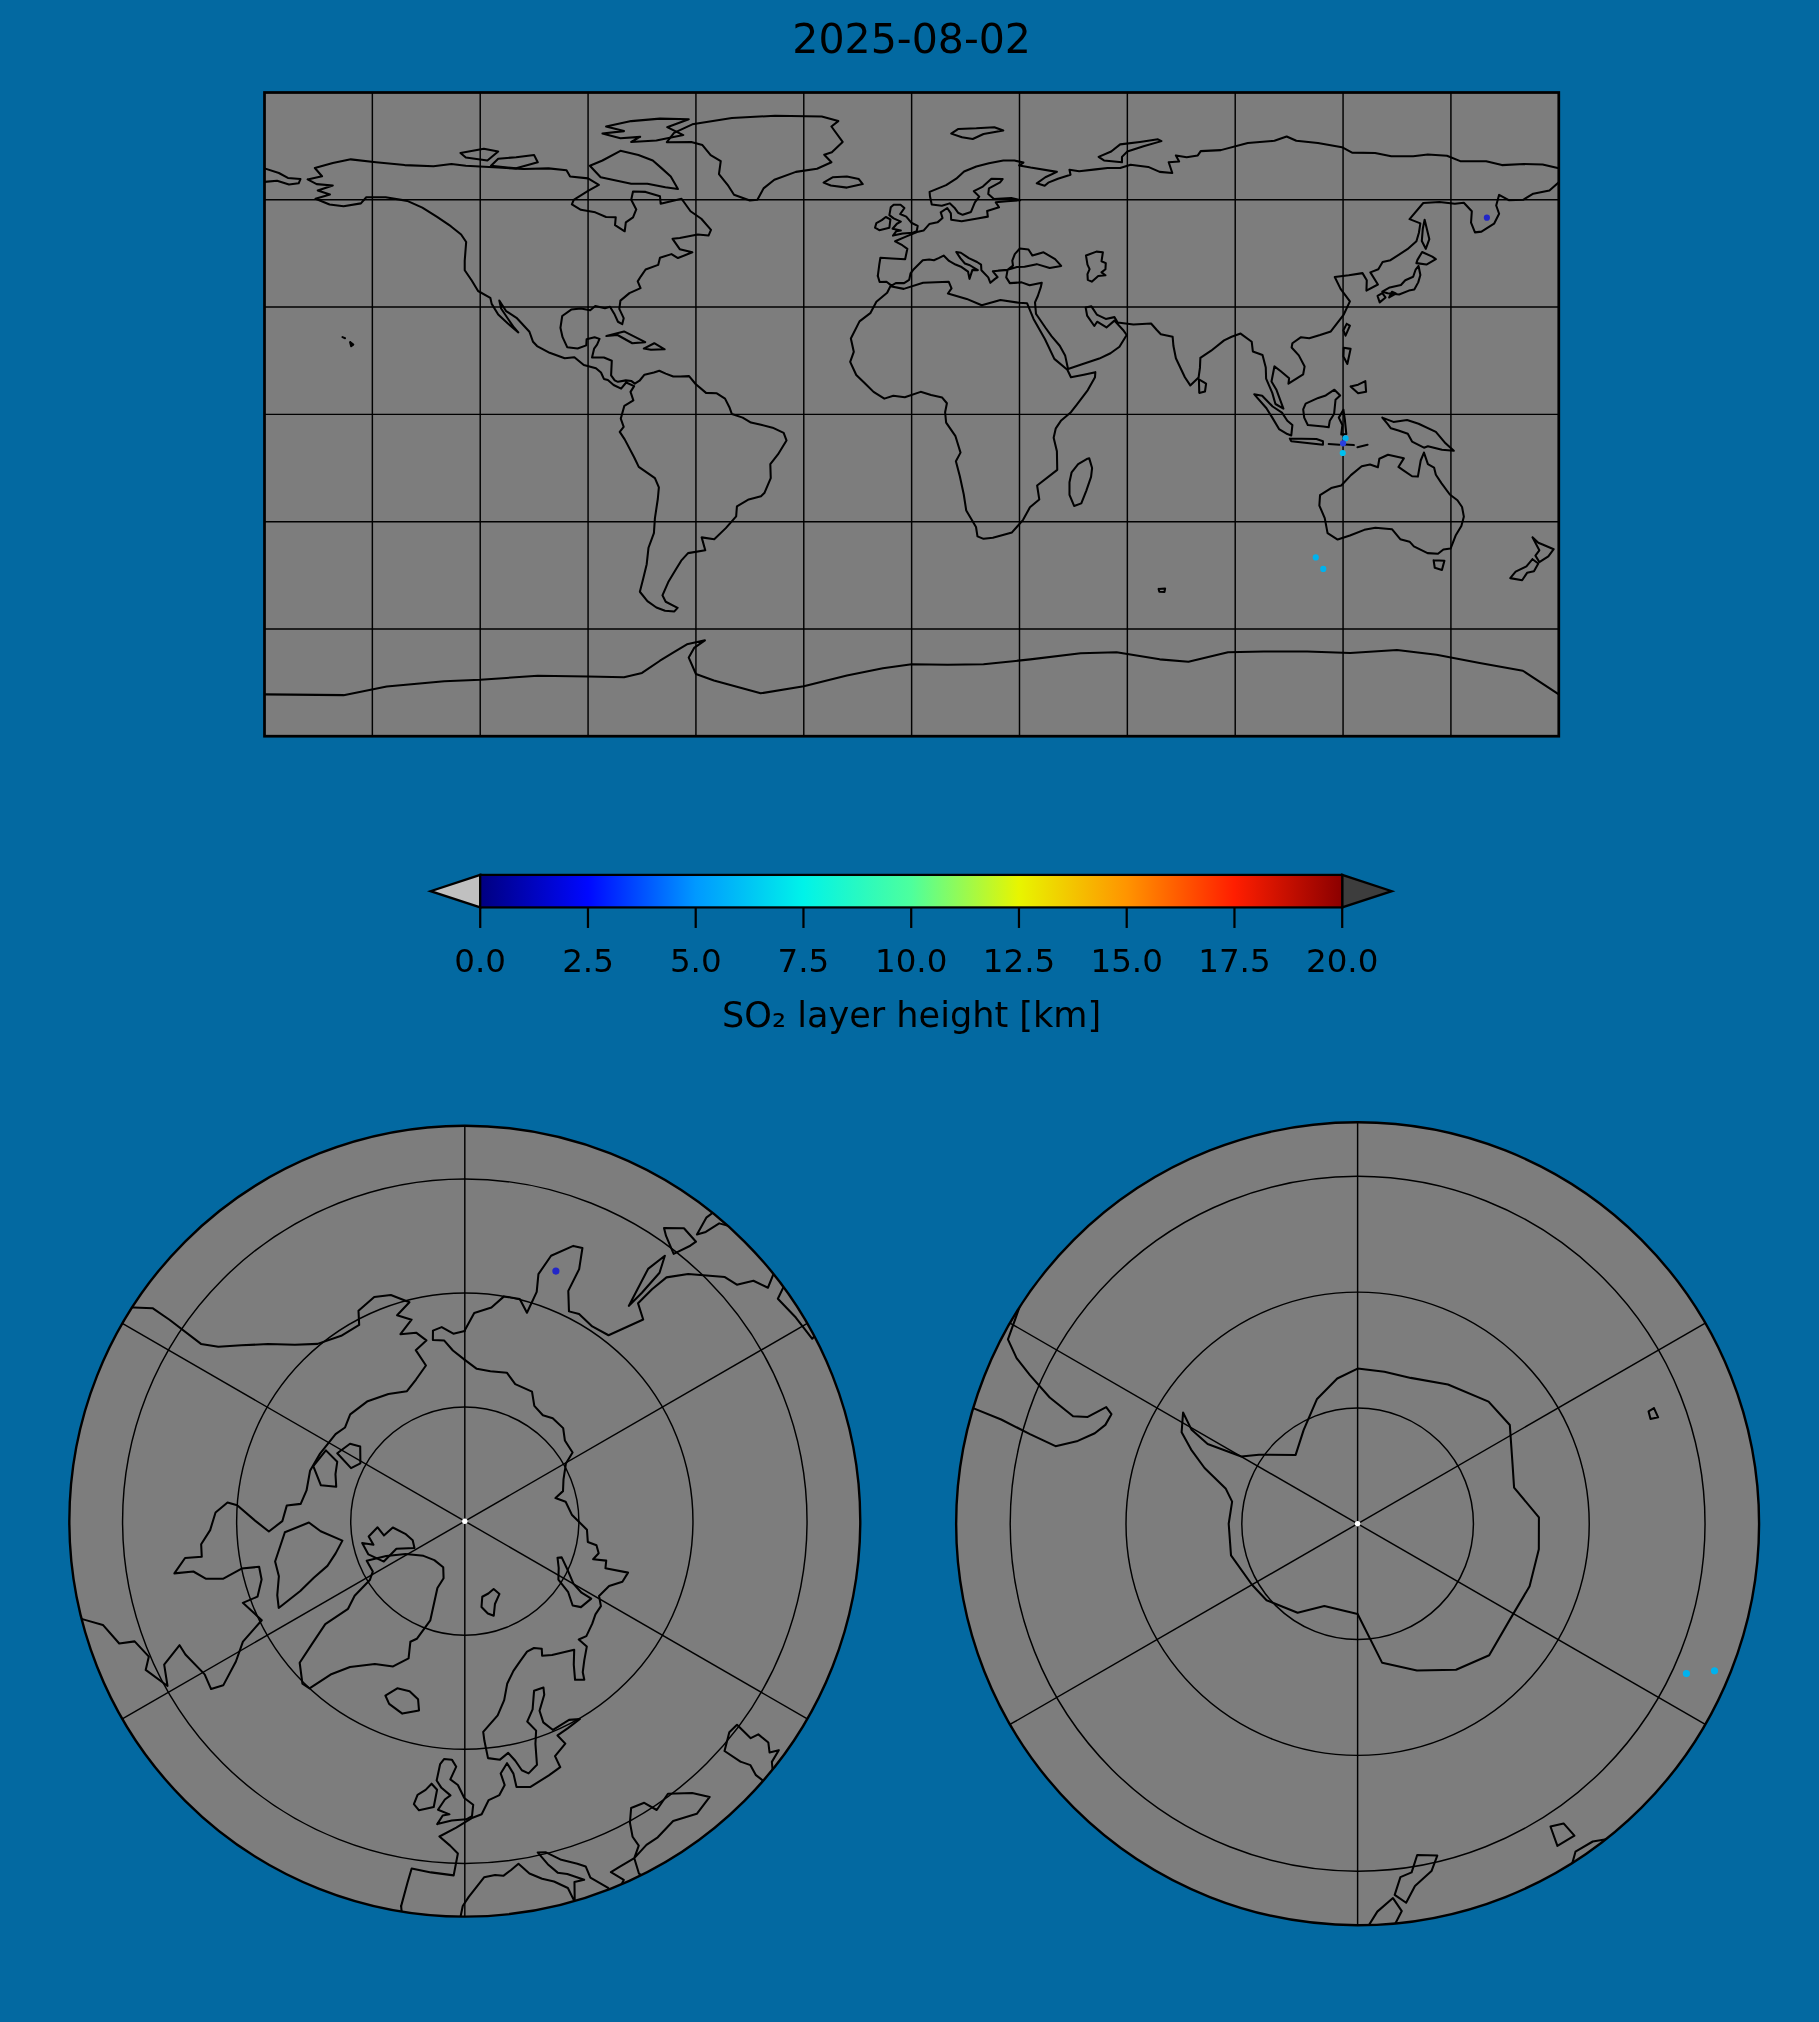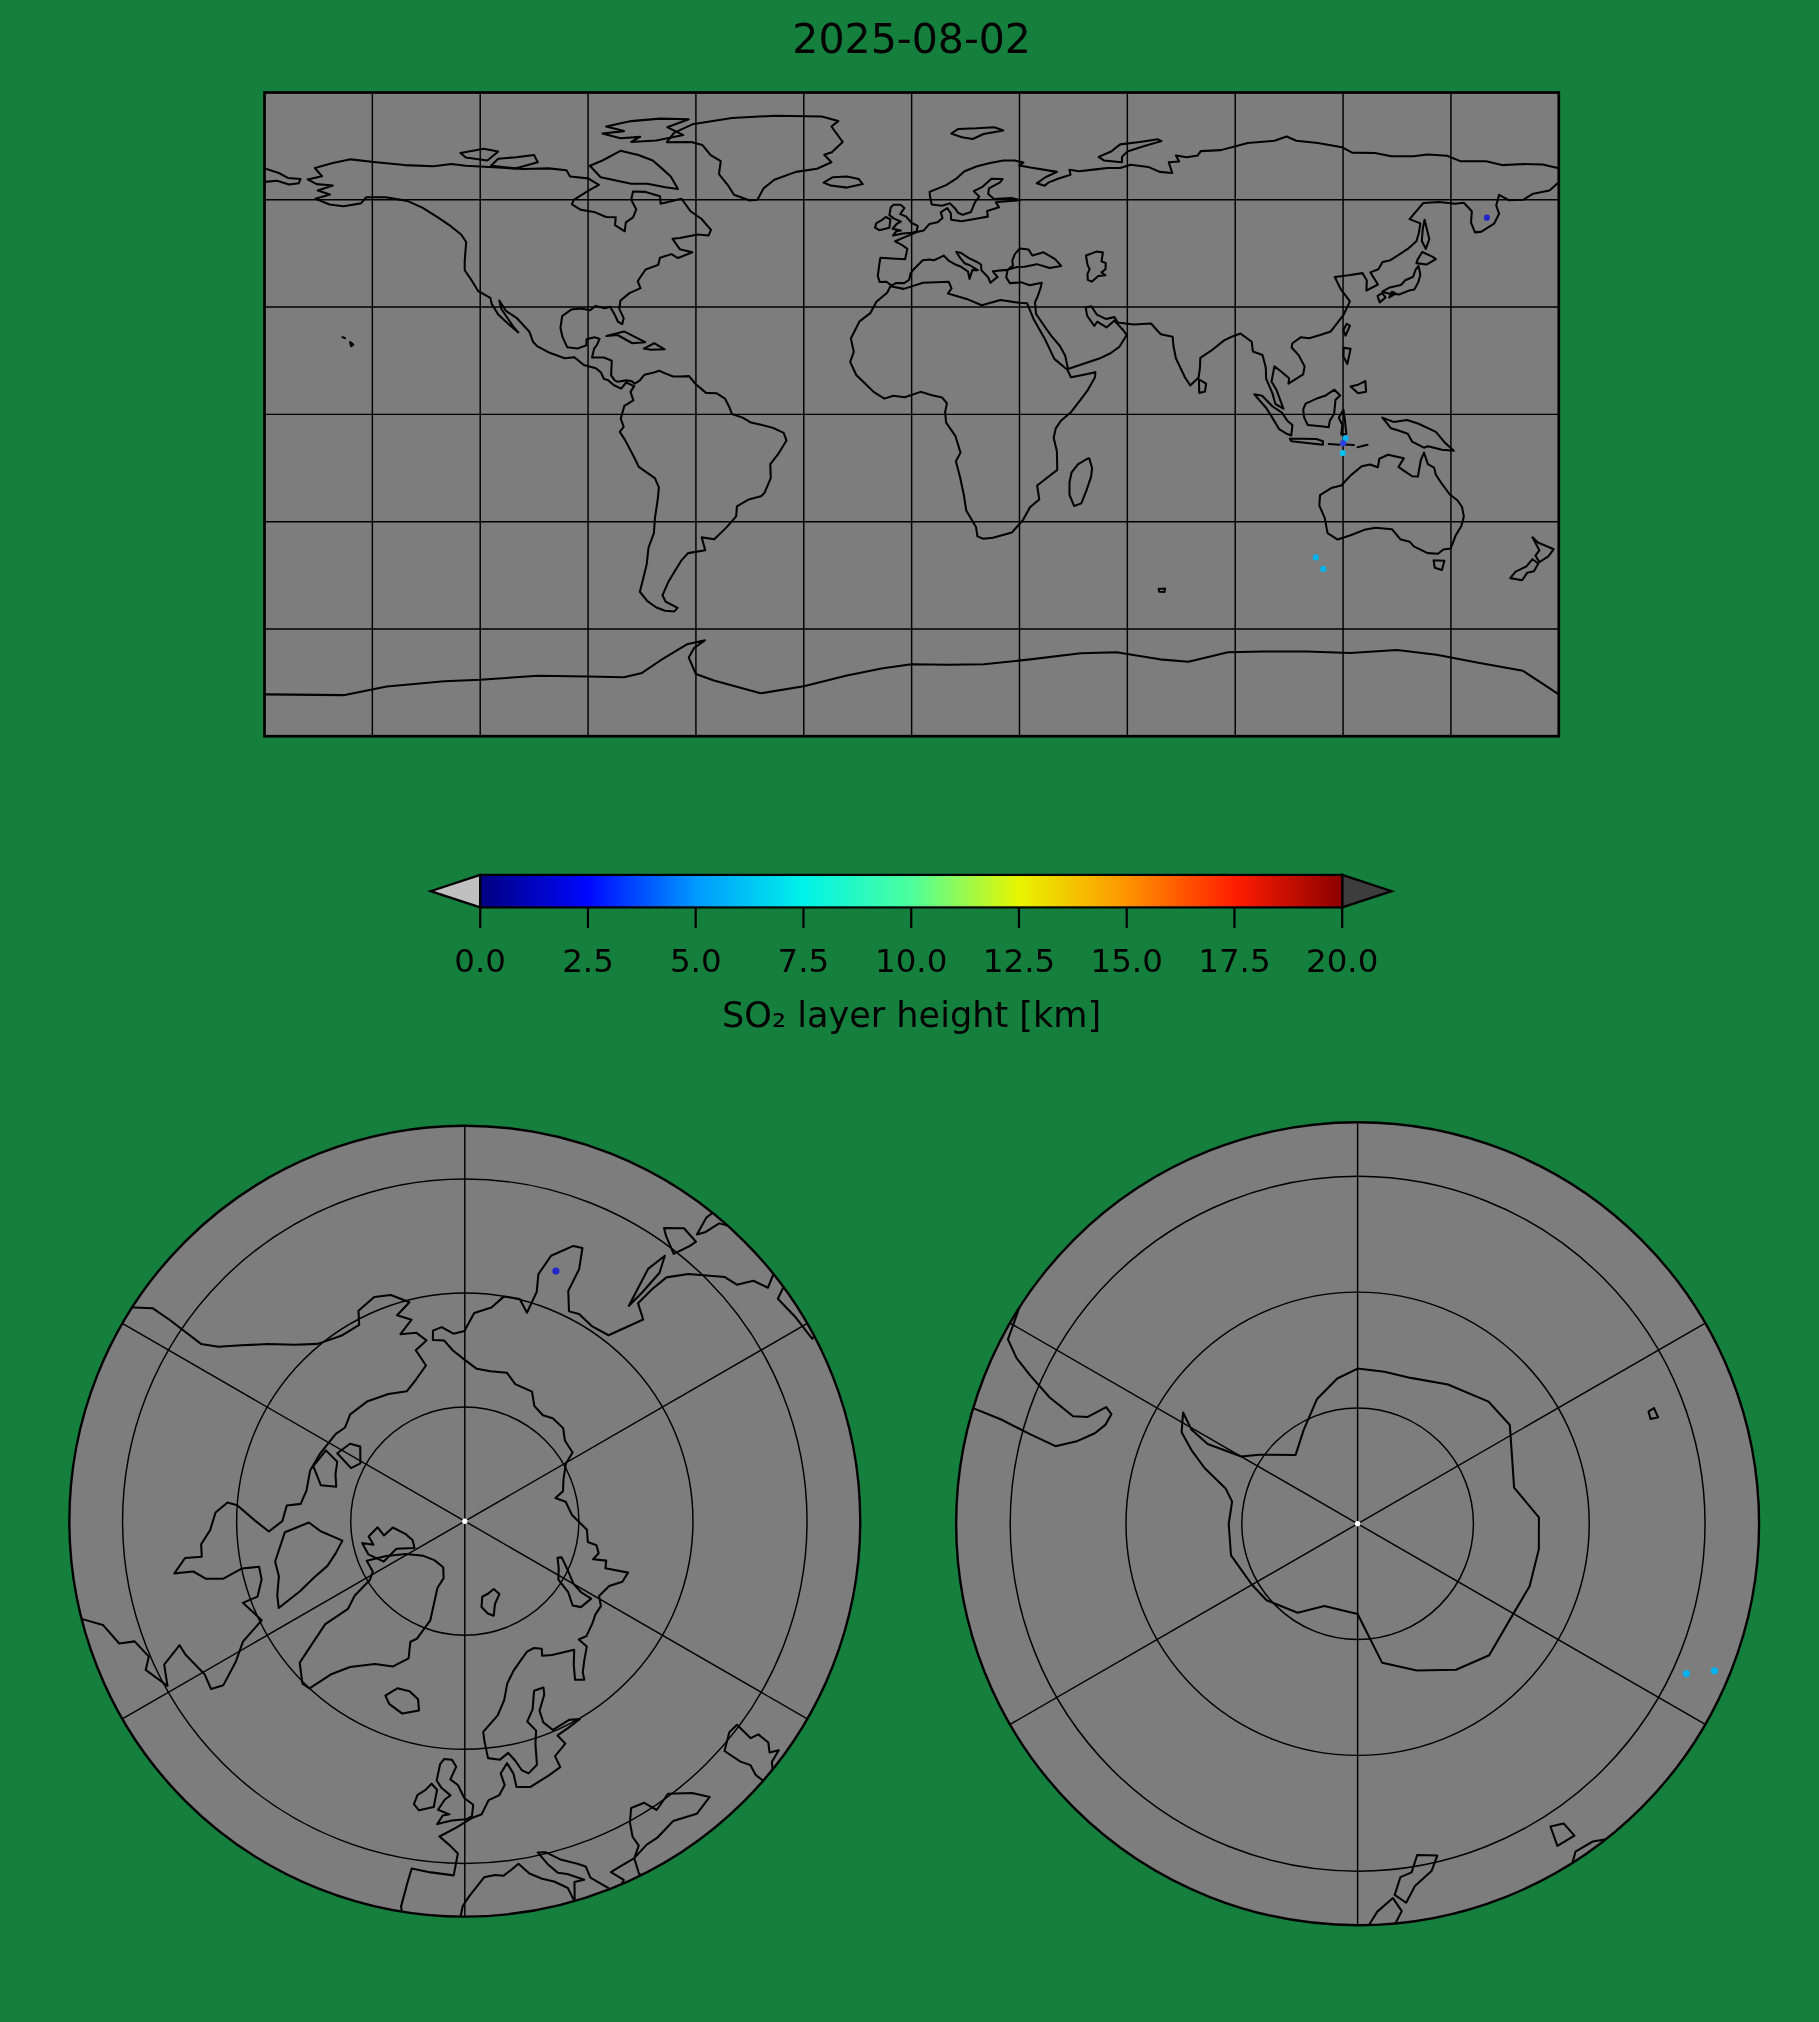--- a/index.html
+++ b/index.html
@@ -1,16 +1,16 @@
 <!DOCTYPE html>
 <html style="font-size:13.7px"><head>
 <meta charset="utf-8">
 <style>
   html,body{margin:0;padding:0;background:#ffffff;}
-  .figure{position:relative;width:1819px;height:2022px;background:#15803d;overflow:hidden;
+  .figure{position:relative;width:1819px;height:2022px;background:#0369a1;overflow:hidden;
           font-family:"DejaVu Sans", sans-serif;}
   svg text{font-family:"DejaVu Sans", sans-serif;fill:#000000;}
   .title-text{font-size:48px;}
   .tick-text{font-size:38px;}
   .cbar-label{font-size:41px;}
 </style>
 </head>
 <body>
 
 <div class="figure">

